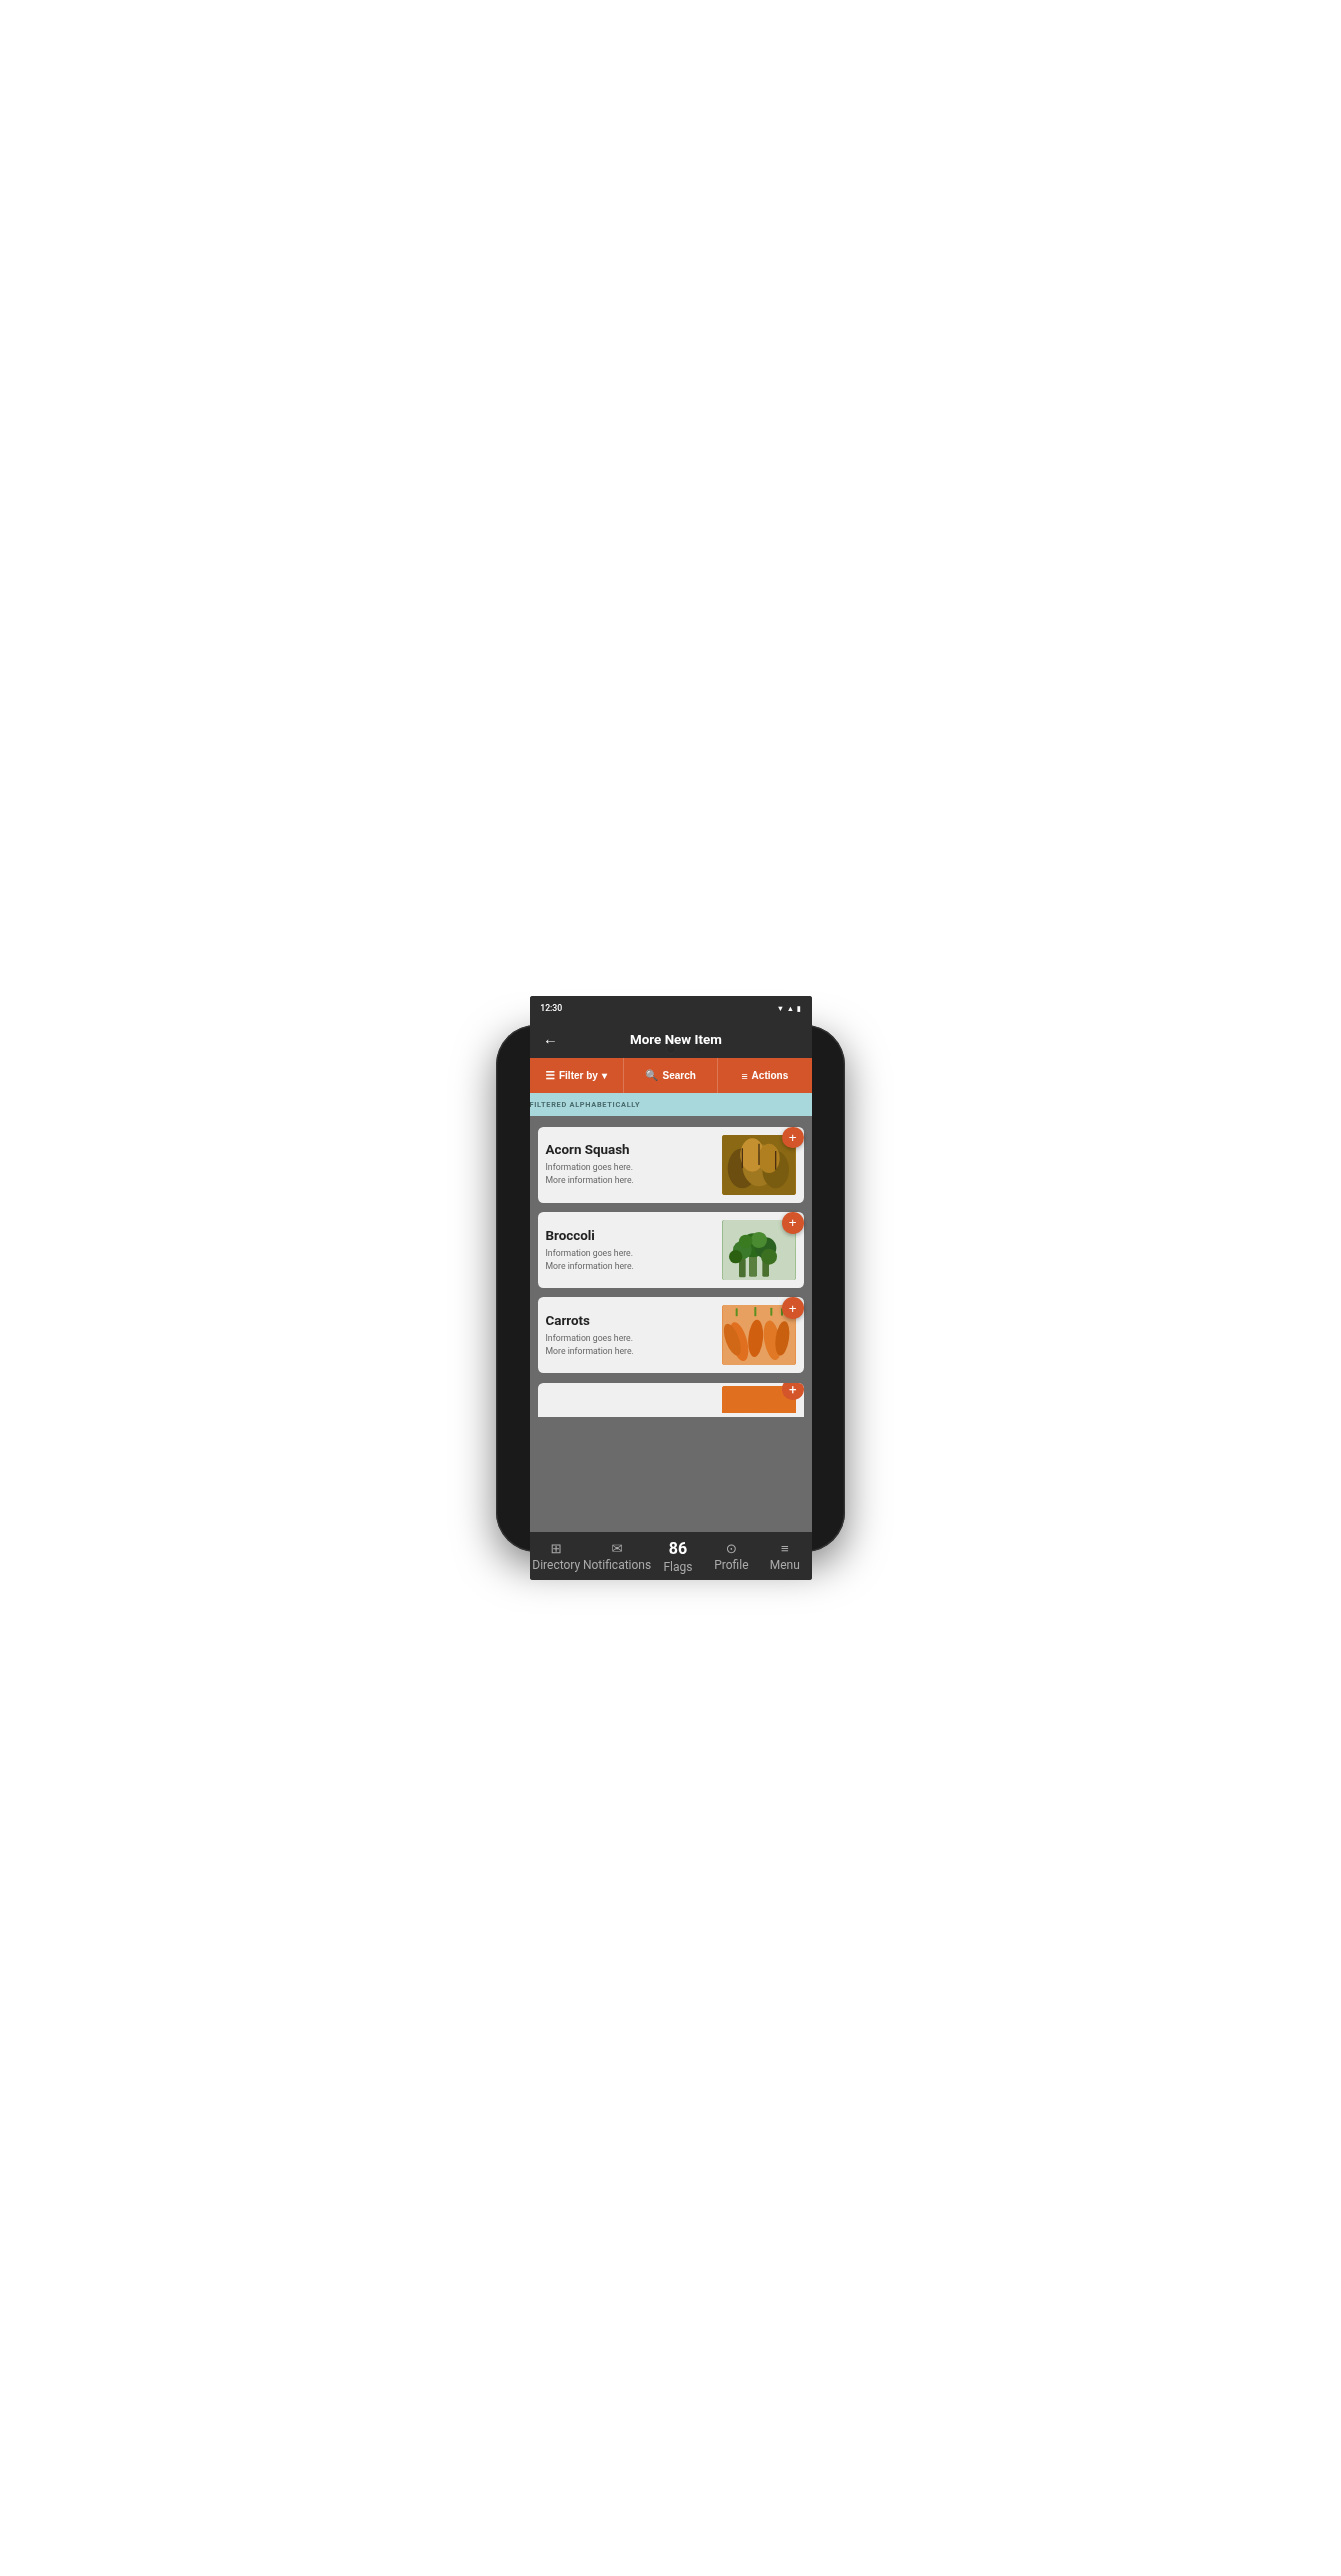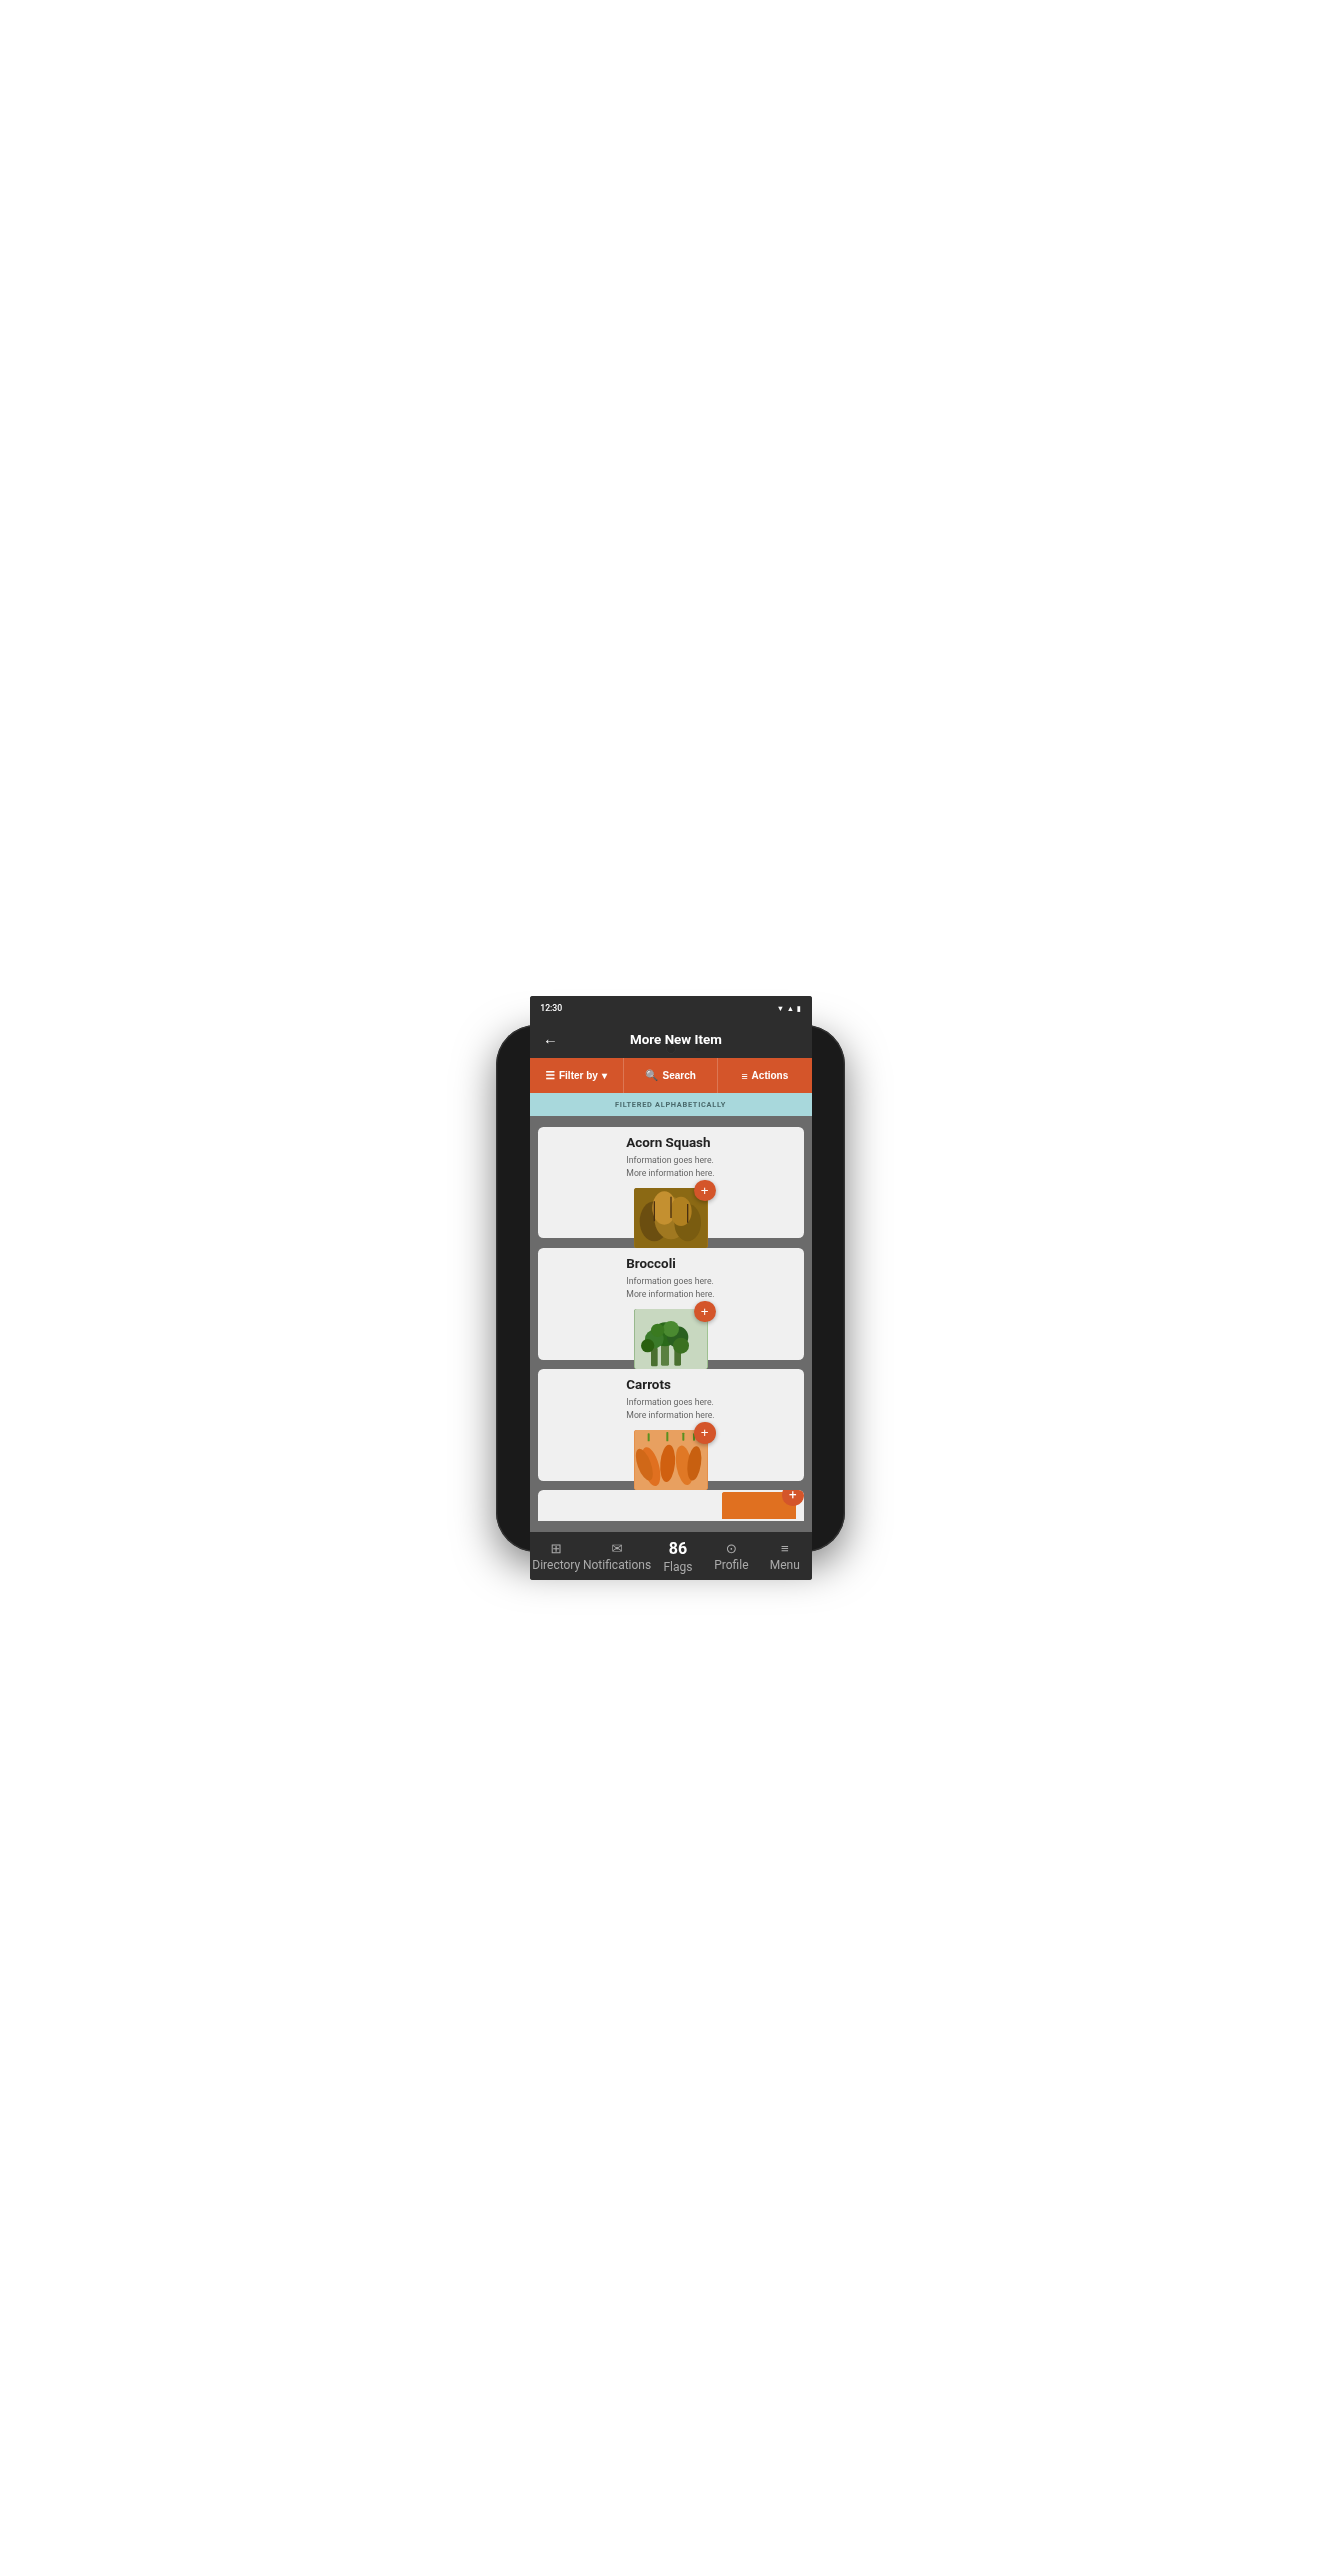--- a/index.html
+++ b/index.html
@@ -148,21 +148,21 @@
     .toolbar-icon {
       font-size: 10.7px;
     }
 
     
     .filter-banner {
       background: #a8d8dc;
       height: 23px;
       display: flex;
       align-items: center;
-      justify-content: center;
+      justify-content: flex-start;
       flex-shrink: 0;
     }
 
     .filter-text {
       color: #4a6a6c;
       font-size: 7.4px;
       font-weight: 700;
       letter-spacing: 0.7px;
     }
 
@@ -175,21 +175,20 @@
       display: flex;
       flex-direction: column;
       gap: 9.4px;
     }
 
     
     .item-card {
       background: #f0f0f0;
       border-radius: 5.4px;
       display: flex;
-      flex-direction: column;
       align-items: center;
       padding: 8px;
       gap: 8px;
       position: relative;
       min-height: 74px;
     }
 
     .item-info {
       flex: 1;
     }

